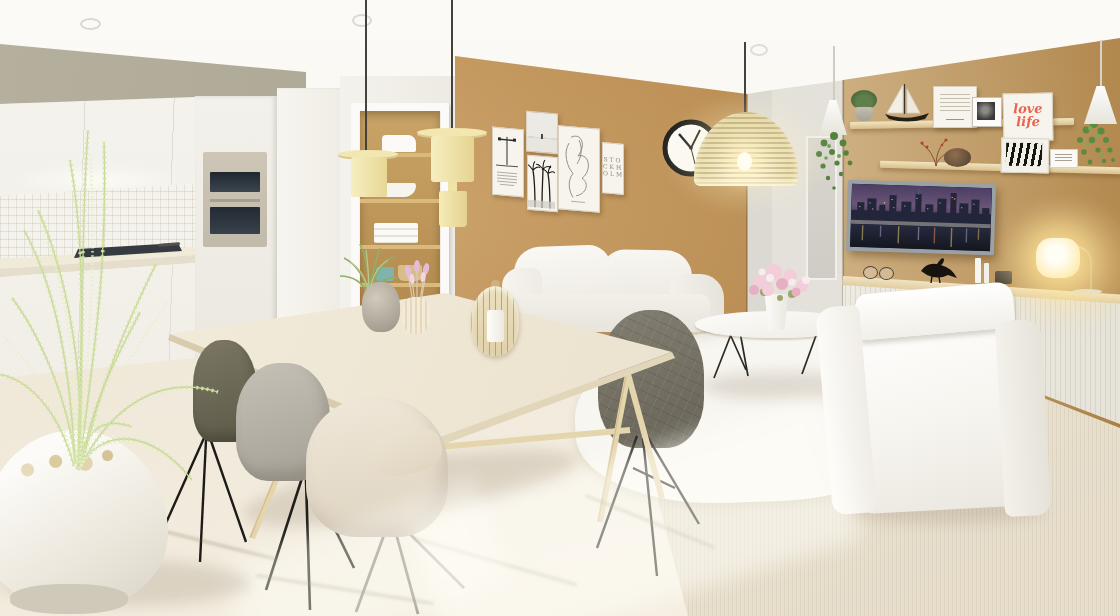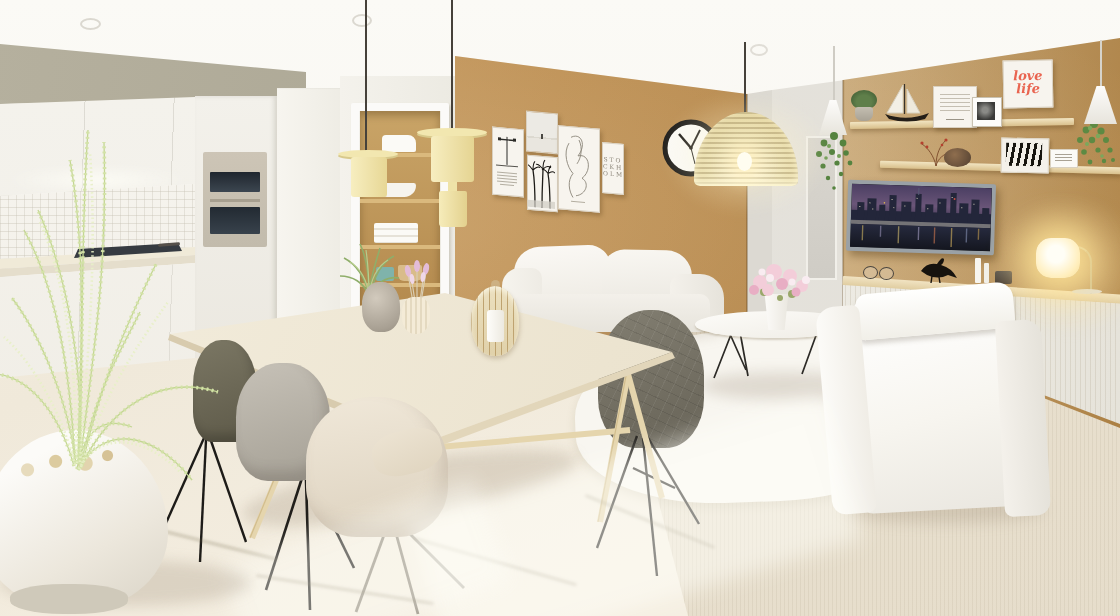--- a/index.html
+++ b/index.html
@@ -154,21 +154,21 @@
     <line x1="20.5" y1="2" x2="20.5" y2="32" stroke="#3a332a" stroke-width="1.2"></line>
   </svg>
 
   <div class="a frame" style="left:933px;top:86px;width:42px;height:40px;">
     <div class="a" style="left:6px;top:7px;width:30px;height:20px;background:repeating-linear-gradient(180deg,#b8b1a2 0 1px,rgba(0,0,0,0) 1px 4px);opacity:.8;"></div>
     <div class="a" style="left:12px;top:32px;width:18px;height:1px;background:#9a9487;"></div>
   </div>
   <div class="a" style="left:972px;top:97px;width:28px;height:28px;background:#fdfcfa;border:1px solid #c9c2b2;box-shadow:1px 2px 3px rgba(95,65,25,.3);">
     <div class="a" style="left:4px;top:4px;width:18px;height:18px;background:radial-gradient(circle at 45% 45%,#8a8a86 20%,#3a3a38 70%);"></div>
   </div>
-  <div class="a frame poster-love" style="left:1003px;top:60px;width:50px;height:48px;transform:rotate(-1deg);box-sizing:border-box;">
+  <div class="a frame poster-love" style="left:1003px;top:93px;width:50px;height:48px;transform:rotate(-1deg);box-sizing:border-box;">
     <span>love</span>
     <span>life</span>
   </div>
 
   <svg class="a" style="left:918px;top:136px;" width="36" height="30" viewBox="0 0 36 30">
     <g stroke="#7a4a2a" stroke-width="0.9" fill="none">
       <path d="M18,30 C16,20 10,12 4,8"></path>
         <path d="M18,30 C18,18 22,10 28,4"></path>
         <path d="M18,30 C20,22 26,18 33,16"></path>
     </g>

